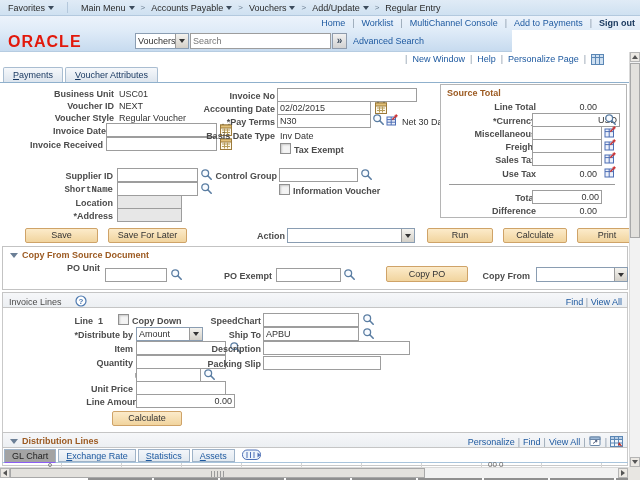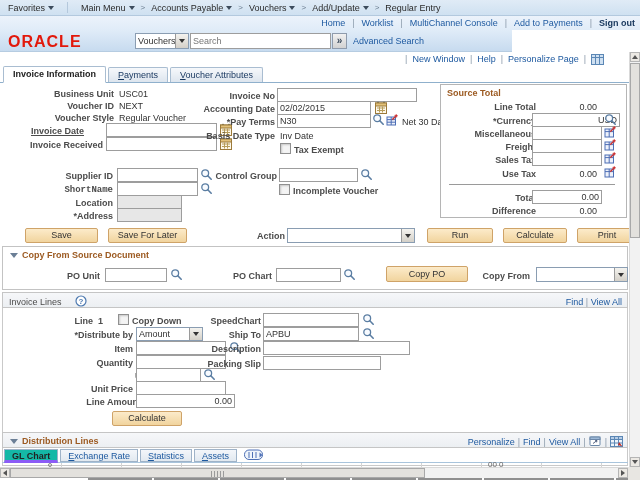--- a/index.html
+++ b/index.html
@@ -68,22 +68,22 @@
     border:1px solid #c3c3c3;background:#fff;}
   #ilbox{position:absolute;left:2px;top:292px;width:626px;height:174px;box-sizing:border-box;
     border:1px solid #c9c9c9;background:#fff;}
   .secbar{position:absolute;left:2px;width:626px;height:16px;box-sizing:border-box;
     background:linear-gradient(#f6f7f9,#eceff2);border:1px solid #c5c5c5;}
   
   #gtabs{position:absolute;left:2px;top:449px;width:626px;height:14px;box-sizing:border-box;
     display:flex;align-items:flex-end;gap:2px;padding-left:2px;border-bottom:1px solid #a8c4dc;}
   .gtab{box-sizing:border-box;height:13px;padding:1px 7px 0;border:1px solid #9fb3c8;
     background:linear-gradient(#f3f6fa,#e2e9f0);color:#1c589f;cursor:pointer;white-space:nowrap;}
-  .gtab.active{background:#14b8a6;color:#222;font-weight:bold;margin-bottom:-1px;height:14px;
-    border-bottom:3px solid #8b5cf6;}
+  .gtab.active{background:#a3a3a3;color:#222;font-weight:normal;margin-bottom:-1px;height:14px;
+    border-bottom:1px solid #8b5cf6;}
   
   #vsb{position:absolute;right:0;top:52px;width:11px;height:415px;background:#f2f2f2;
     border-left:1px solid #d9d9d9;box-sizing:border-box;z-index:6;}
   #hsb{position:absolute;left:0;top:467px;width:628px;height:11px;background:#f2f2f2;
     border-top:1px solid #d9d9d9;box-sizing:border-box;z-index:6;}
   .sbtn{position:absolute;width:10px;height:10px;box-sizing:border-box;background:#ece9e4;
     border:1px solid #b5b5b5;display:flex;align-items:center;justify-content:center;cursor:pointer;}
   .tri-up-s{width:0;height:0;border-left:3px solid transparent;border-right:3px solid transparent;border-bottom:4px solid #555;}
   .tri-dn-s{width:0;height:0;border-left:3px solid transparent;border-right:3px solid transparent;border-top:4px solid #555;}
   .tri-lf-s{width:0;height:0;border-top:3px solid transparent;border-bottom:3px solid transparent;border-right:4px solid #555;}
@@ -174,32 +174,31 @@
     <span class="sep">|</span>
     <span class="icon" style="position:static;"><svg width="13" height="11" viewBox="0 0 13 11">
           <rect x="0.5" y="0.5" width="12" height="10" fill="#cfe0f1" stroke="#5b87b5"></rect>
           <line x1="0.5" y1="3.5" x2="12.5" y2="3.5" stroke="#5b87b5"></line>
           <line x1="4.5" y1="0.5" x2="4.5" y2="10.5" stroke="#5b87b5"></line>
           <line x1="8.5" y1="0.5" x2="8.5" y2="10.5" stroke="#5b87b5"></line>
         </svg></span>
   </div>
 
   <div id="tabbar">
-    <div class="tab active">Invoice Information</div>
     <div class="tab ak">Payments</div>
     <div class="tab ak">Voucher Attributes</div>
   </div>
 
   <div class="lb" style="right:526px;top:89px;">Business Unit</div>
   <div class="tx" style="left:119px;top:89px;">USC01</div>
   <div class="lb" style="right:526px;top:101px;">Voucher ID</div>
   <div class="tx" style="left:119px;top:101px;">NEXT</div>
   <div class="lb" style="right:526px;top:113px;">Voucher Style</div>
   <div class="tx" style="left:119px;top:113px;">Regular Voucher</div>
-  <div class="lb" style="right:556px;top:126px;text-decoration:underline;">Invoice Date</div>
+  <div class="lb" style="right:534px;top:126px;">Invoice Date</div>
   <input class="inp" style="left: 106px; top: 123px; width: 111px;" value="">
   <span class="icon" style="left:220px;top:123px;"><svg width="12" height="13" viewBox="0 0 12 13">
         <rect x="0.5" y="2" width="11" height="10.5" fill="#fdf8ea" stroke="#9c7a3a"></rect>
         <rect x="0.5" y="2" width="11" height="3" fill="#e3c27a" stroke="#9c7a3a"></rect>
         <line x1="3" y1="0.8" x2="3" y2="2" stroke="#6b5a2a"></line>
         <line x1="9" y1="0.8" x2="9" y2="2" stroke="#6b5a2a"></line>
         <g stroke="#b89d5a">
           <line x1="2" y1="7" x2="10" y2="7"></line>
           <line x1="2" y1="9.5" x2="10" y2="9.5"></line>
           <line x1="4.5" y1="5.5" x2="4.5" y2="11.5"></line>
@@ -273,21 +272,21 @@
   <input class="inp ro" style="left: 117px; top: 195px; width: 65px;" value="">
   <div class="lb" style="right:527px;top:211px;">*Address</div>
   <input class="inp ro" style="left: 117px; top: 208px; width: 65px;" value="">
   <div class="lb" style="right:363px;top:171px;">Control Group</div>
   <input class="inp" style="left: 279px; top: 168px; width: 79px;" value="">
   <span class="icon" style="left:360px;top:168px;"><svg width="13" height="13" viewBox="0 0 13 13">
         <circle cx="5.2" cy="5.2" r="3.4" fill="#f8fbff" stroke="#5a7da2" stroke-width="1.3"></circle>
         <line x1="7.8" y1="7.8" x2="11.2" y2="11.2" stroke="#5a7da2" stroke-width="1.6" stroke-linecap="round"></line>
       </svg></span>
   <div class="cb" style="left:279px;top:184px;"></div>
-  <div class="lbl-l" style="left:293px;top:186px;">Incomplete Voucher</div>
+  <div class="lbl-l" style="left:293px;top:186px;">Information Voucher</div>
 
   <div id="totalbox">
     <div class="sect" style="position:absolute;left:6px;top:3px;">Source Total</div>
     <div class="lb" style="right:90px;top:17px;">Line Total</div>
     <div class="tx" style="right:29px;top:17px;">0.00</div>
     <div class="lb" style="right:90px;top:31px;">*Currency</div>
     <input class="inp num" style="left: 91px; top: 28px; width: 88px;" value="USD">
     <span class="icon" style="left:163px;top:28px;"><svg width="13" height="13" viewBox="0 0 13 13">
           <circle cx="5.2" cy="5.2" r="3.4" fill="#f8fbff" stroke="#5a7da2" stroke-width="1.3"></circle>
           <line x1="7.8" y1="7.8" x2="11.2" y2="11.2" stroke="#5a7da2" stroke-width="1.6" stroke-linecap="round"></line>
@@ -343,27 +342,27 @@
     <span class="sa">
         <i></i>
       </span>
   </div>
   <div class="btn" style="left:427px;top:228px;width:66px;">Run</div>
   <div class="btn" style="left:503px;top:228px;width:64px;">Calculate</div>
   <div class="btn" style="left:577px;top:228px;width:60px;">Print</div>
 
   <div id="copybox">
     <div style="position:absolute;left:7px;top:3px;"><i class="tri-d"></i><span class="sect">Copy From Source Document</span></div>
-    <div class="lb" style="right:527px;top:24px;">PO Unit</div>
+    <div class="lb" style="right:527px;top:16px;">PO Unit</div>
     <input class="inp" style="left: 102px; top: 21px; width: 62px;">
     <span class="icon" style="left:167px;top:21px;"><svg width="13" height="13" viewBox="0 0 13 13">
           <circle cx="5.2" cy="5.2" r="3.4" fill="#f8fbff" stroke="#5a7da2" stroke-width="1.3"></circle>
           <line x1="7.8" y1="7.8" x2="11.2" y2="11.2" stroke="#5a7da2" stroke-width="1.6" stroke-linecap="round"></line>
         </svg></span>
-    <div class="lb" style="right:355px;top:24px;">PO Chart</div>
+    <div class="lb" style="right:355px;top:24px;">PO Exempt</div>
     <input class="inp" style="left: 273px; top: 21px; width: 65px;">
     <span class="icon" style="left:340px;top:21px;"><svg width="13" height="13" viewBox="0 0 13 13">
           <circle cx="5.2" cy="5.2" r="3.4" fill="#f8fbff" stroke="#5a7da2" stroke-width="1.3"></circle>
           <line x1="7.8" y1="7.8" x2="11.2" y2="11.2" stroke="#5a7da2" stroke-width="1.6" stroke-linecap="round"></line>
         </svg></span>
     <div class="btn" style="left:383px;top:19px;width:82px;height:16px;line-height:14px;">Copy PO</div>
     <div class="lb" style="right:97px;top:24px;">Copy From</div>
     <div class="sel" style="left:533px;top:20px;width:92px;height:15px;line-height:13px;">
       <span></span>
       <span class="sa">

